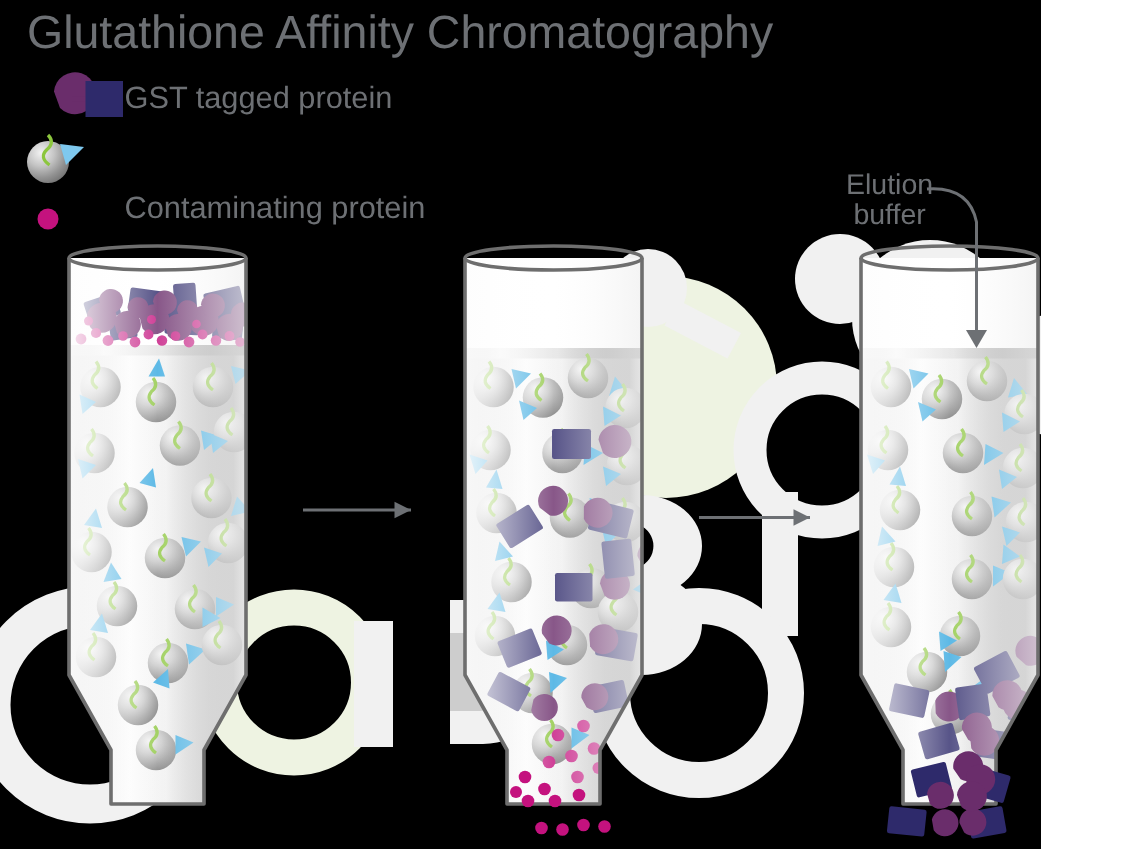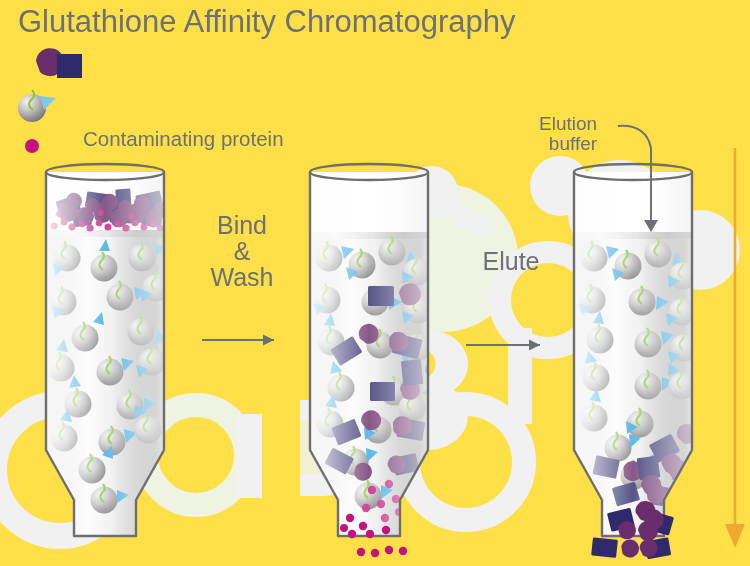--- a/index.html
+++ b/index.html
@@ -5,23 +5,23 @@
   html, body {
     margin: 0;
     padding: 0;
     background: #ffffff;
   }
   body {
     font-family: "Liberation Sans", sans-serif;
   }
   #figure {
     position: relative;
-    width: 750px;
+    width: 694px;
     height: 566px;
-    background: #fde047;
+    background: #000000;
     overflow: hidden;
   }
   #stage {
     position: absolute;
     inset: 0;
   }
   svg.layer {
     position: absolute;
     top: 0;
     left: 0;
@@ -51,21 +51,22 @@
   .step-label {
     font-size: 25px;
     color: #6d7074;
     text-align: center;
   }
   #step0 { left: 202px; top: 212px; width: 80px; }
   #step1 { left: 466px; top: 248px; width: 90px; }
   .callout-label {
     font-size: 19px;
     color: #6d7074;
-    text-align: right;
+    text-align: center;
+    margin-left: 25px;
   }
   #callout0 { left: 539px; top: 114px; }
 </style>
 </head>
 <body>
 
 <div id="figure">
   <div id="stage">
 
     <svg class="layer" id="svg-watermark" viewBox="0 0 750 566" xmlns="http://www.w3.org/2000/svg" aria-hidden="true">
@@ -623,23 +624,20 @@
           <path d="M40 96 l16 2 l-12 12 z" fill="#7ec8ee"></path>
         </g>
         <g>
           <circle cx="32" cy="146" r="7" fill="#c4127e"></circle>
         </g>
       </g>
     </svg>
 
     <div class="txt" id="title">Glutathione Affinity Chromatography</div>
 
+    <div class="txt legend-label" id="lg0">GST tagged protein</div>
     <div class="txt legend-label" id="lg2">Contaminating protein</div>
 
-    <div class="txt step-label" id="step0">Bind
-&amp;
-Wash</div>
-    <div class="txt step-label" id="step1">Elute</div>
 
     <div class="txt callout-label" id="callout0">Elution
 buffer</div>
   </div>
 </div>
 
 </body></html>

